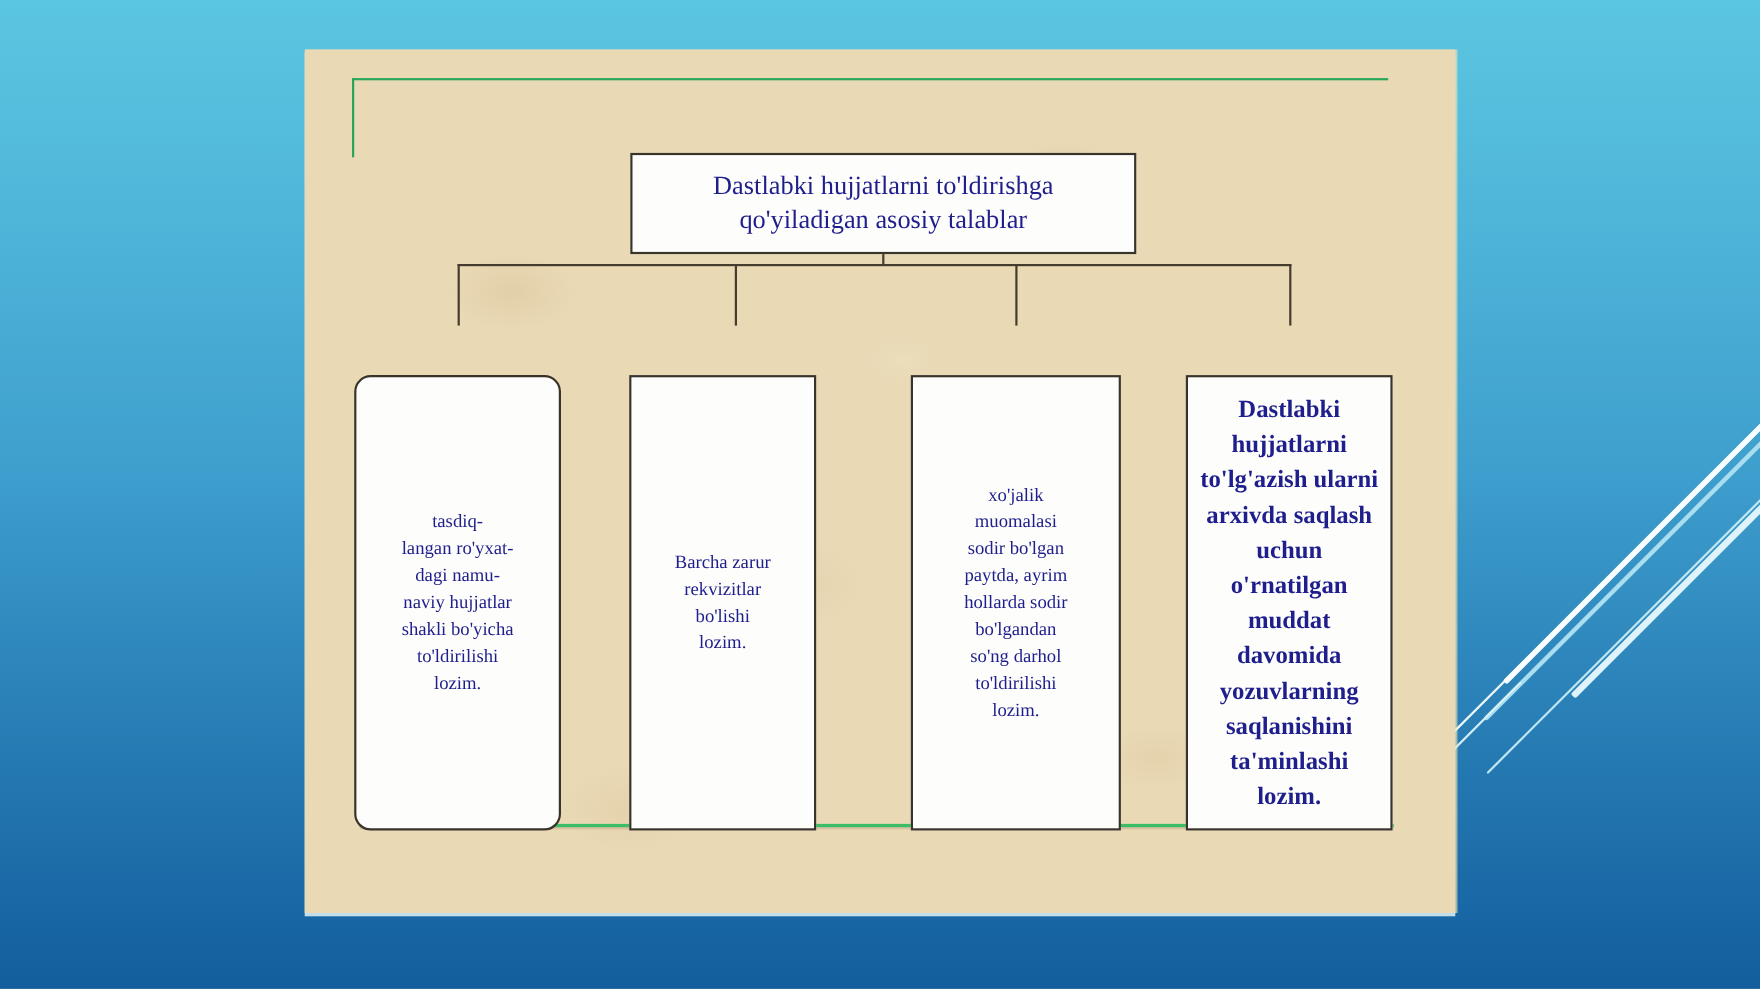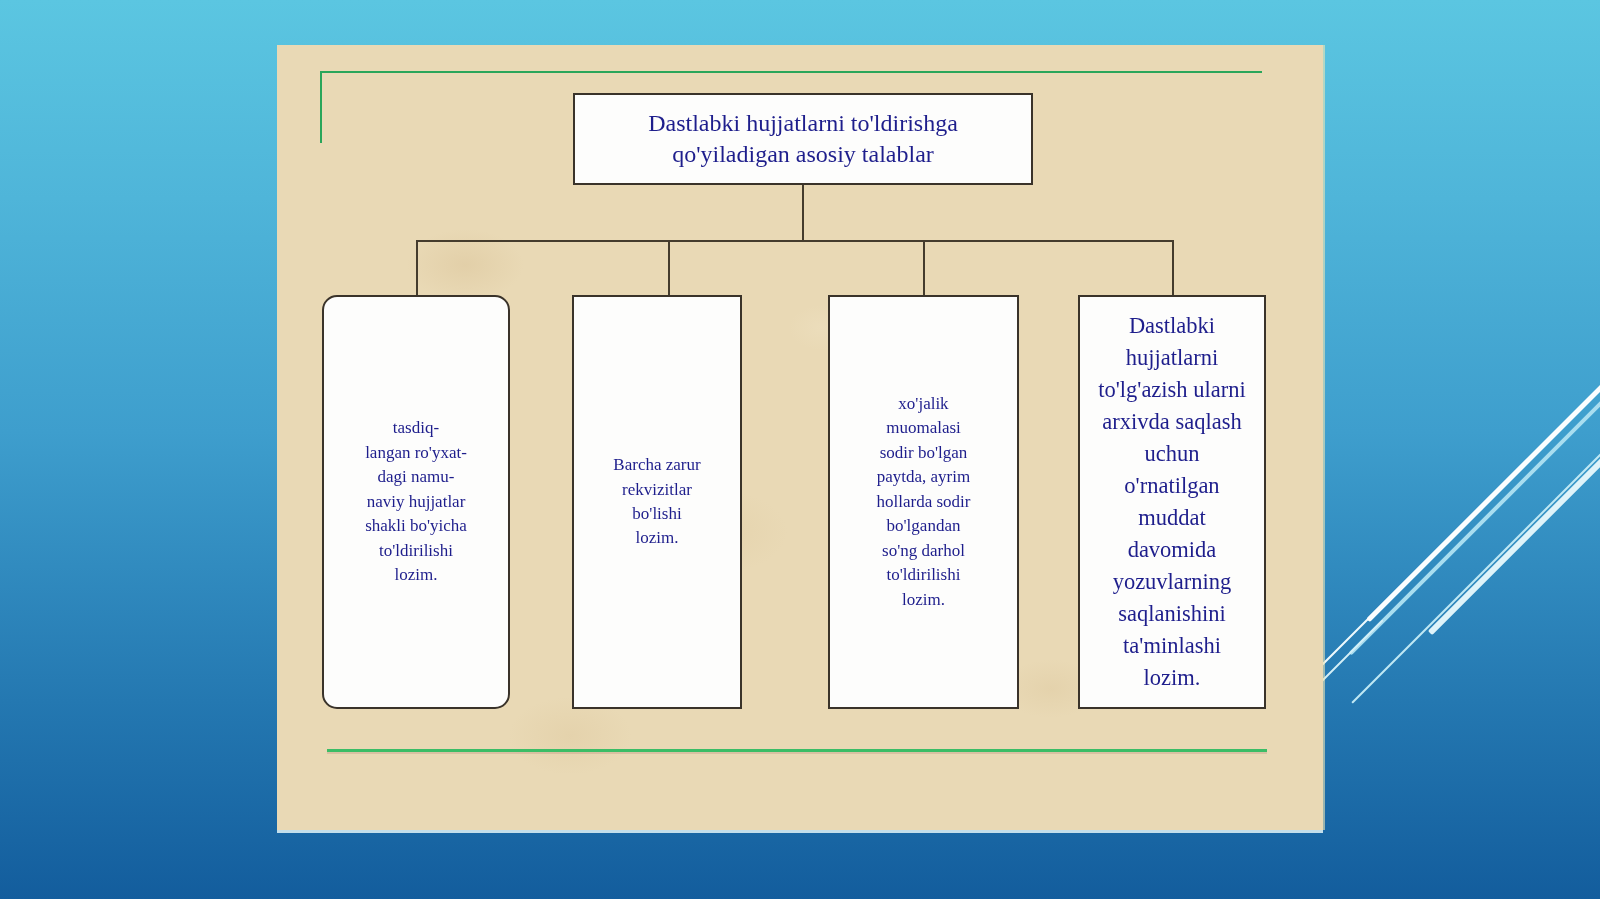--- a/index.html
+++ b/index.html
@@ -64,30 +64,31 @@
 
   
   .node {
     position: absolute;
     background: #fdfdfc;
     border: 2px solid #3a332a;
     box-sizing: border-box;
     display: flex; align-items: center; justify-content: center;
     text-align: center;
     color: #1e1e8c;
+    margin-top: 46px;
   }
   .node .txt { white-space: pre-line; }
 
   .root-node { left: 296px; top: 48px; width: 460px; height: 92px; font-size: 24px; line-height: 1.3; }
 
   .child-node { top: 250px; height: 414px; font-size: 17px; line-height: 1.44; }
   .child-node.c1 { left: 45px;  width: 188px; border-radius: 15px; }
   .child-node.c2 { left: 295px; width: 170px; }
   .child-node.c3 { left: 551px; width: 191px; }
-  .child-node.c4 { left: 801px; width: 188px; font-size: 22.5px; line-height: 1.42; }
+  .child-node.c4 { left: 801px; width: 188px; font-size: 22.5px; line-height: 1.42; font-weight: bold; }
 </style>
 </head>
 <body>
 
 <div class="slide-bg">
   <div class="streak s1"></div>
   <div class="streak s2"></div>
   <div class="streak s3"></div>
   <div class="streak s4"></div>
   <div class="streak s5"></div>

